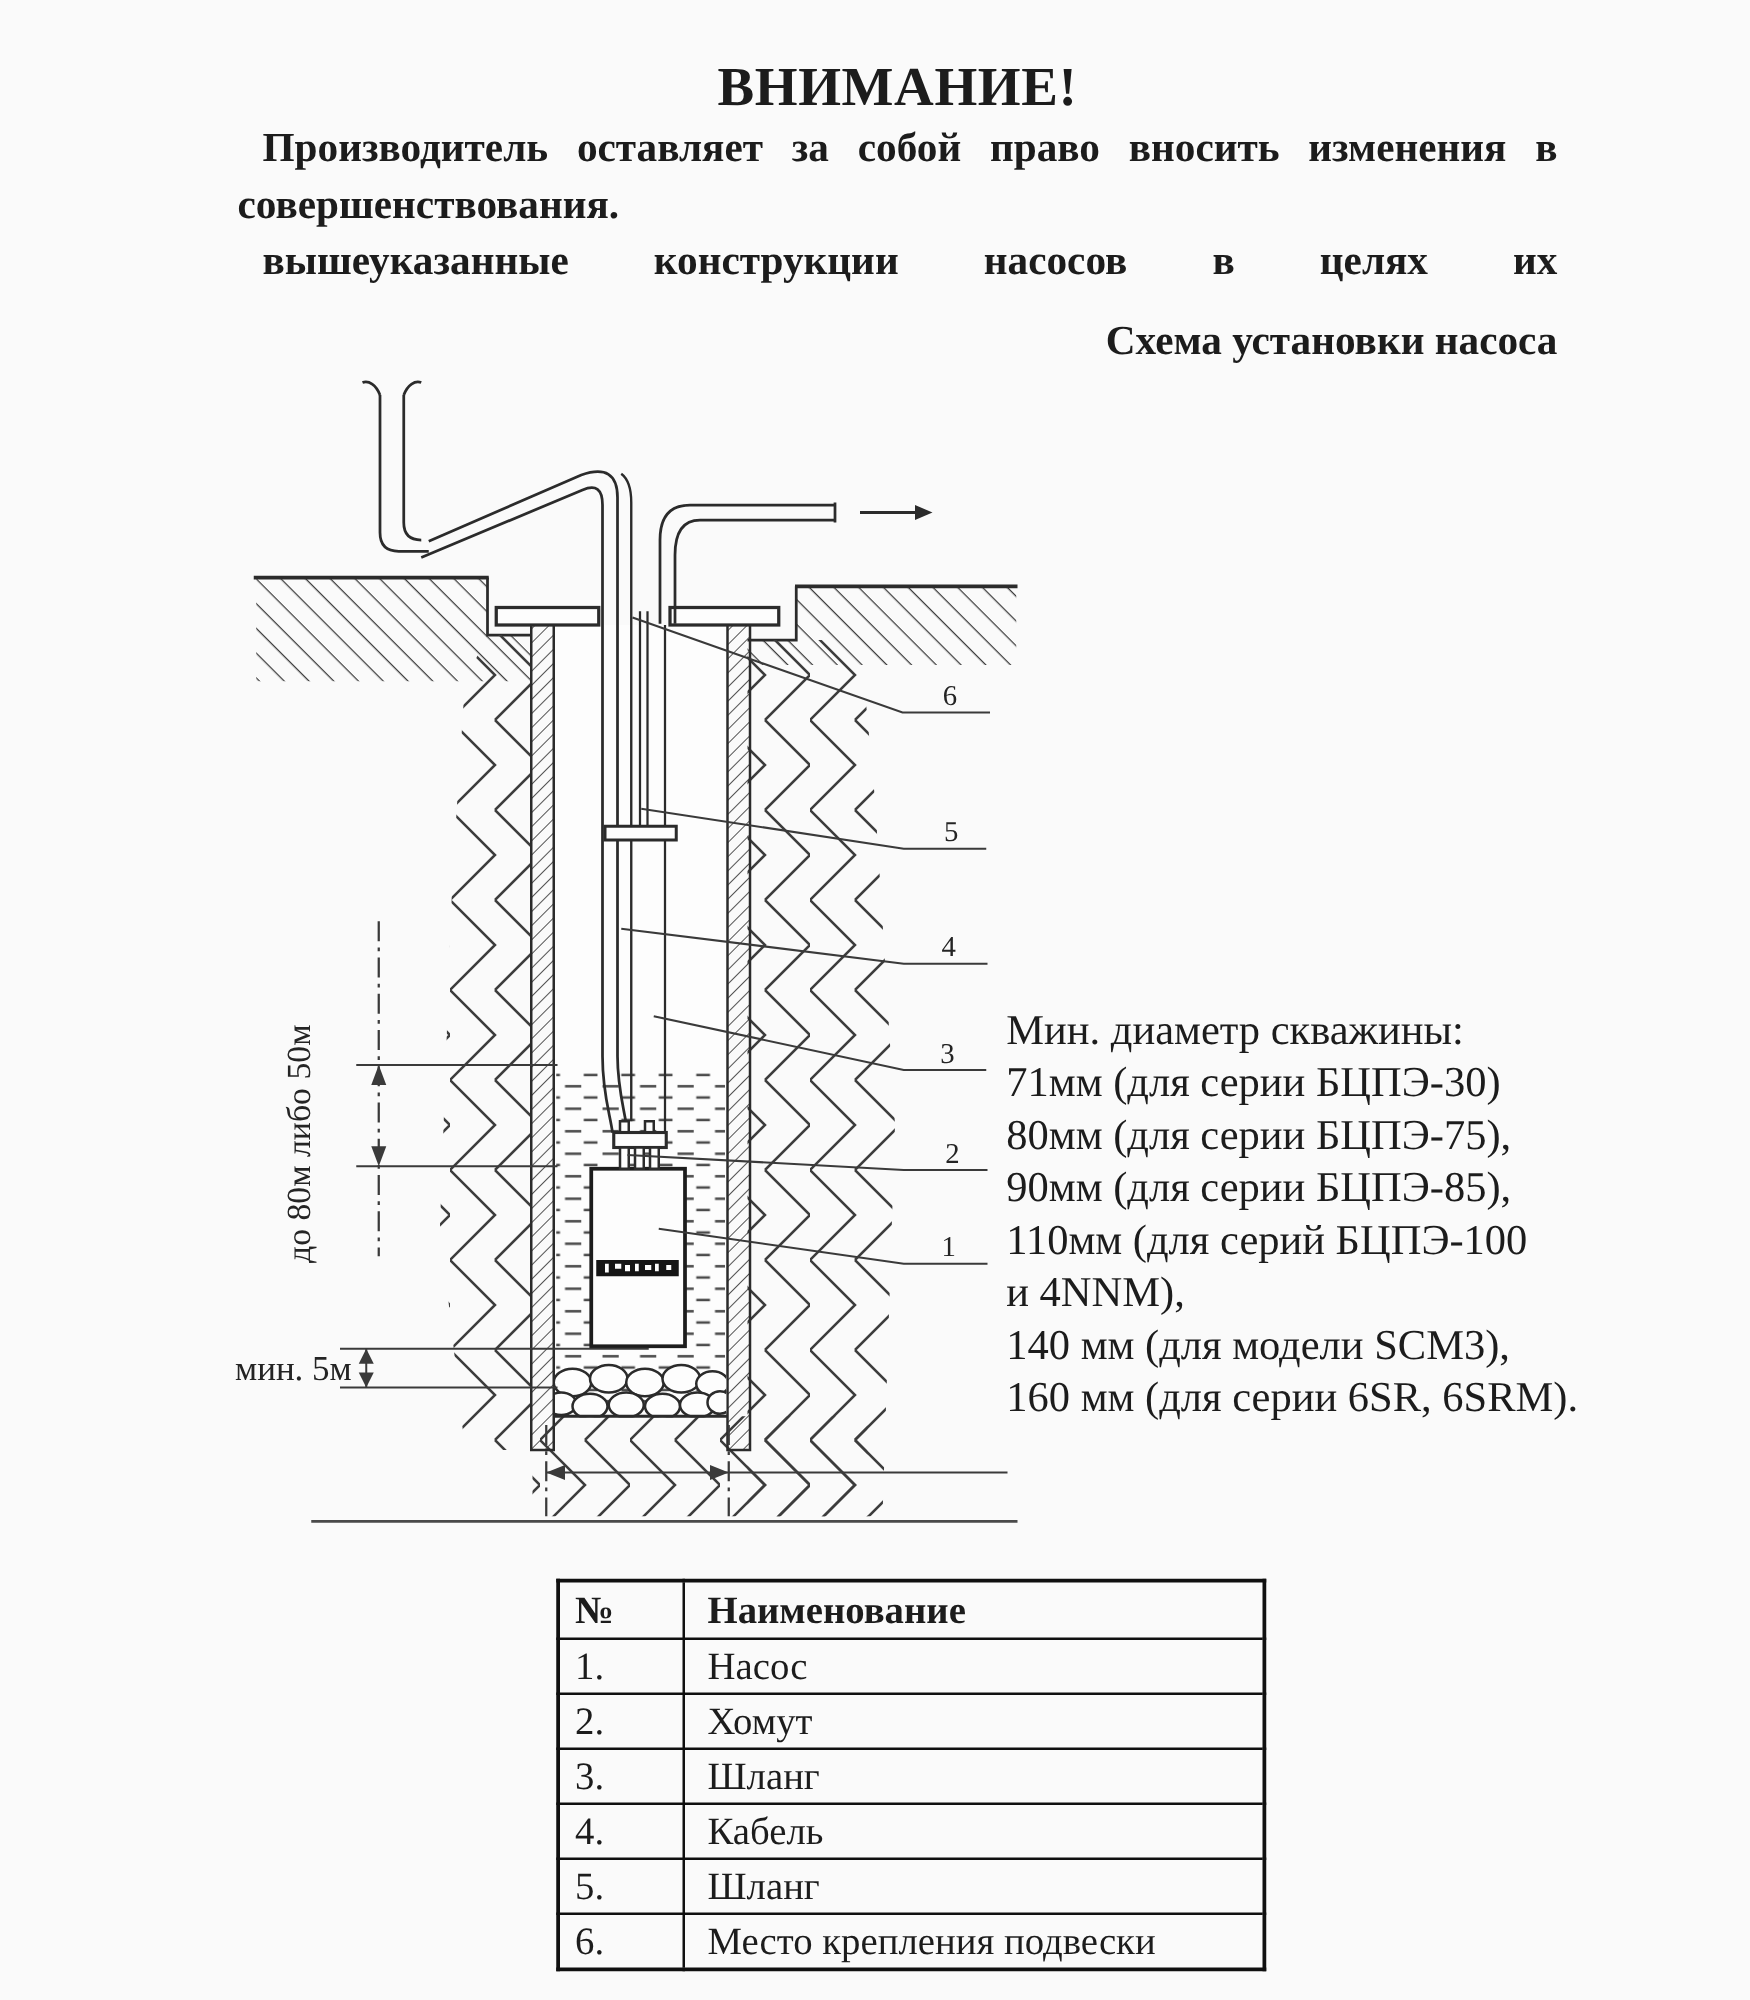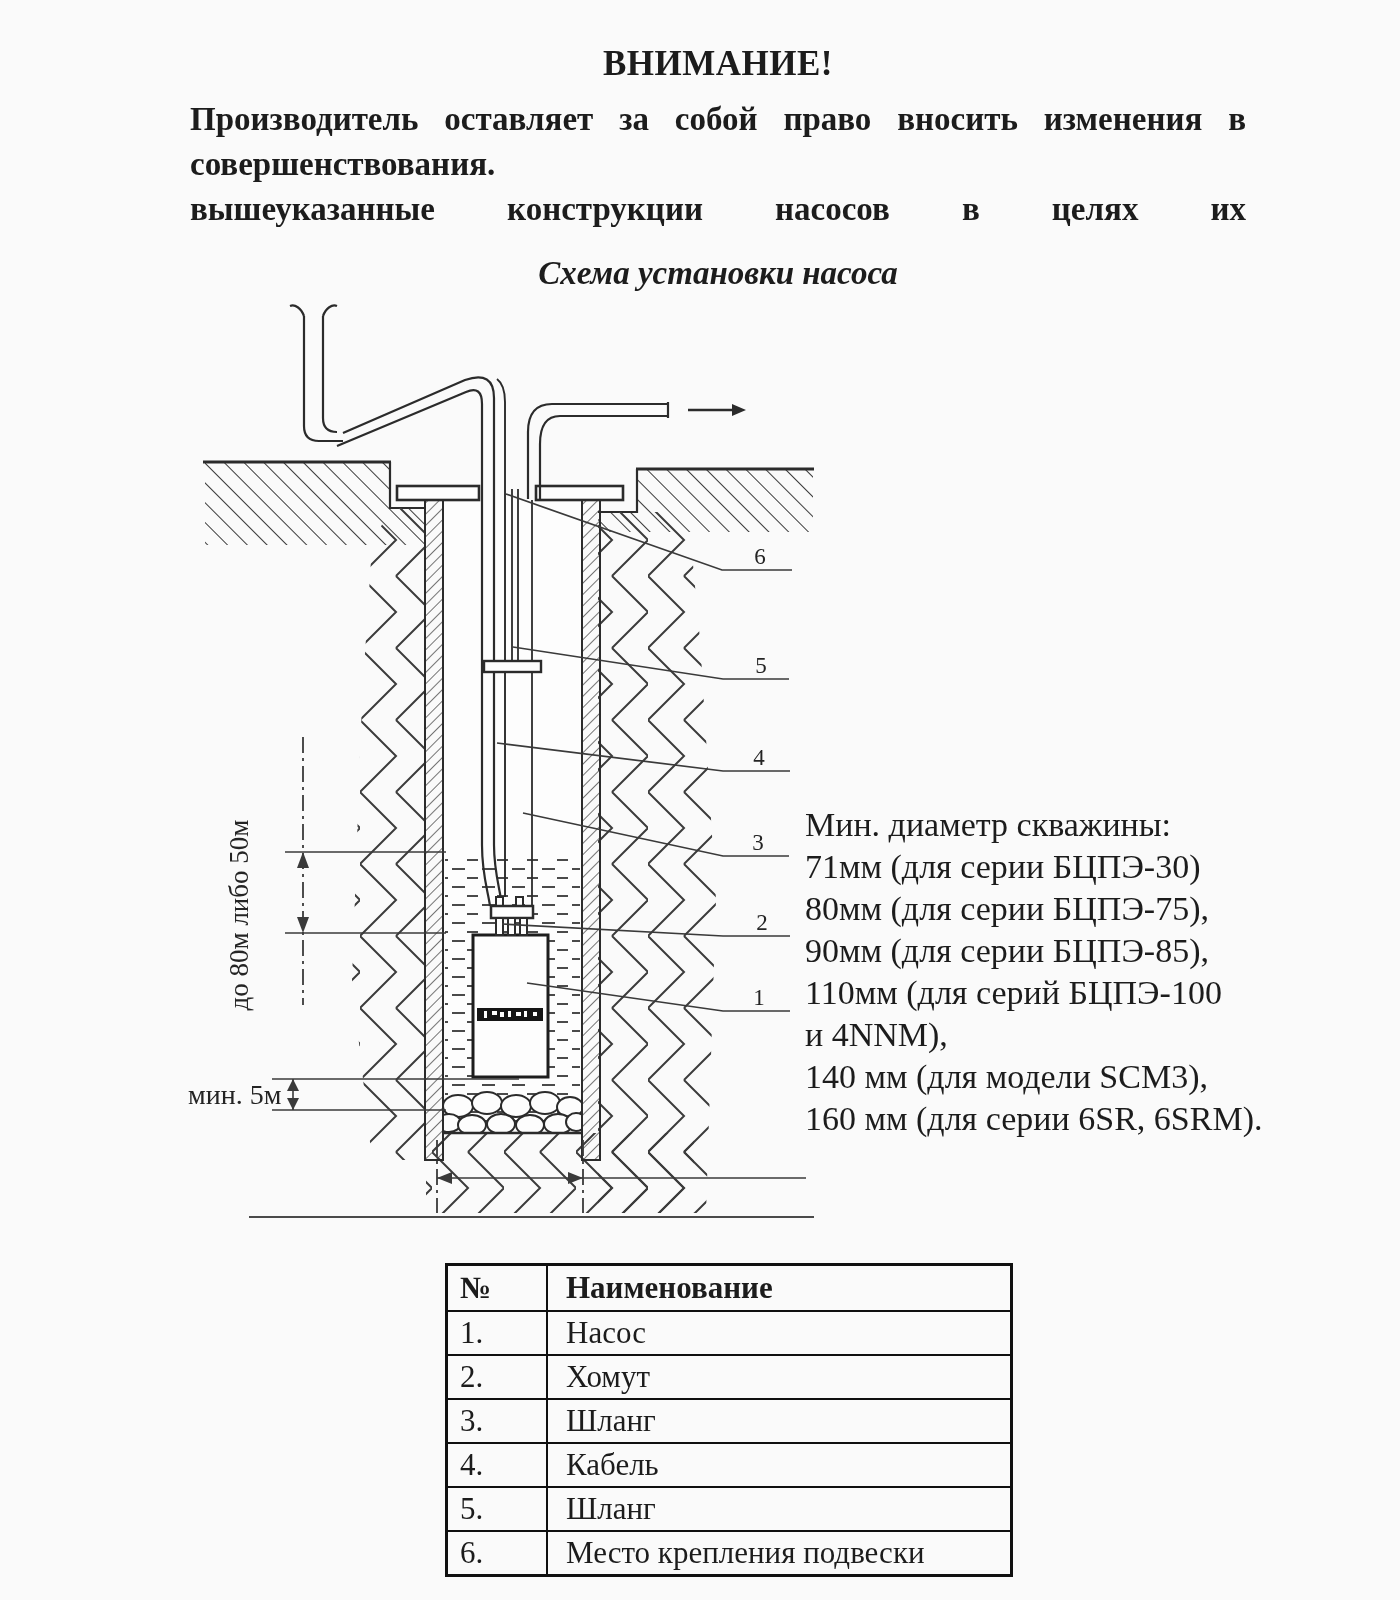--- a/index.html
+++ b/index.html
@@ -5,28 +5,28 @@
   html,body{margin:0;padding:0;}
   body{
     width:1400px;height:1600px;position:relative;
     background:#fafafa;
     font-family:"Liberation Serif","DejaVu Serif",serif;
     color:#1c1c1c;overflow:hidden;
   }
   .abs{position:absolute;}
   .title{
     left:190px;top:44px;width:1056px;text-align:center;
-    font-size:35px;font-weight:bold;letter-spacing:.5px;
+    font-size:44px;font-weight:bold;letter-spacing:.5px;
   }
   .para{left:190px;top:97px;width:1056px;font-size:33px;font-weight:bold;}
   .para .line{height:45px;line-height:45px;white-space:nowrap;}
-  .para .just{white-space:normal;text-align:justify;text-align-last:justify;height:45px;overflow:hidden;}
+  .para .just{white-space:normal;text-align:justify;text-align-last:justify;height:45px;overflow:hidden;margin-left:20px;}
   .subtitle{
-    left:190px;top:255px;width:1056px;text-align:center;
-    font-size:33px;font-weight:bold;font-style:italic;
+    left:190px;top:255px;width:1056px;text-align:right;
+    font-size:33px;font-weight:bold;
   }
   .note{left:805px;top:804px;width:460px;font-size:34px;}
   .note .nline{height:42px;line-height:42px;white-space:nowrap;}
   table.legend{
     position:absolute;left:445px;top:1263px;width:568px;
     border-collapse:collapse;font-size:31px;table-layout:fixed;
   }
   table.legend td,table.legend th{
     border:2.5px solid #101010;text-align:left;vertical-align:middle;
     padding:0 0 0 12px;height:42px;line-height:34px;

